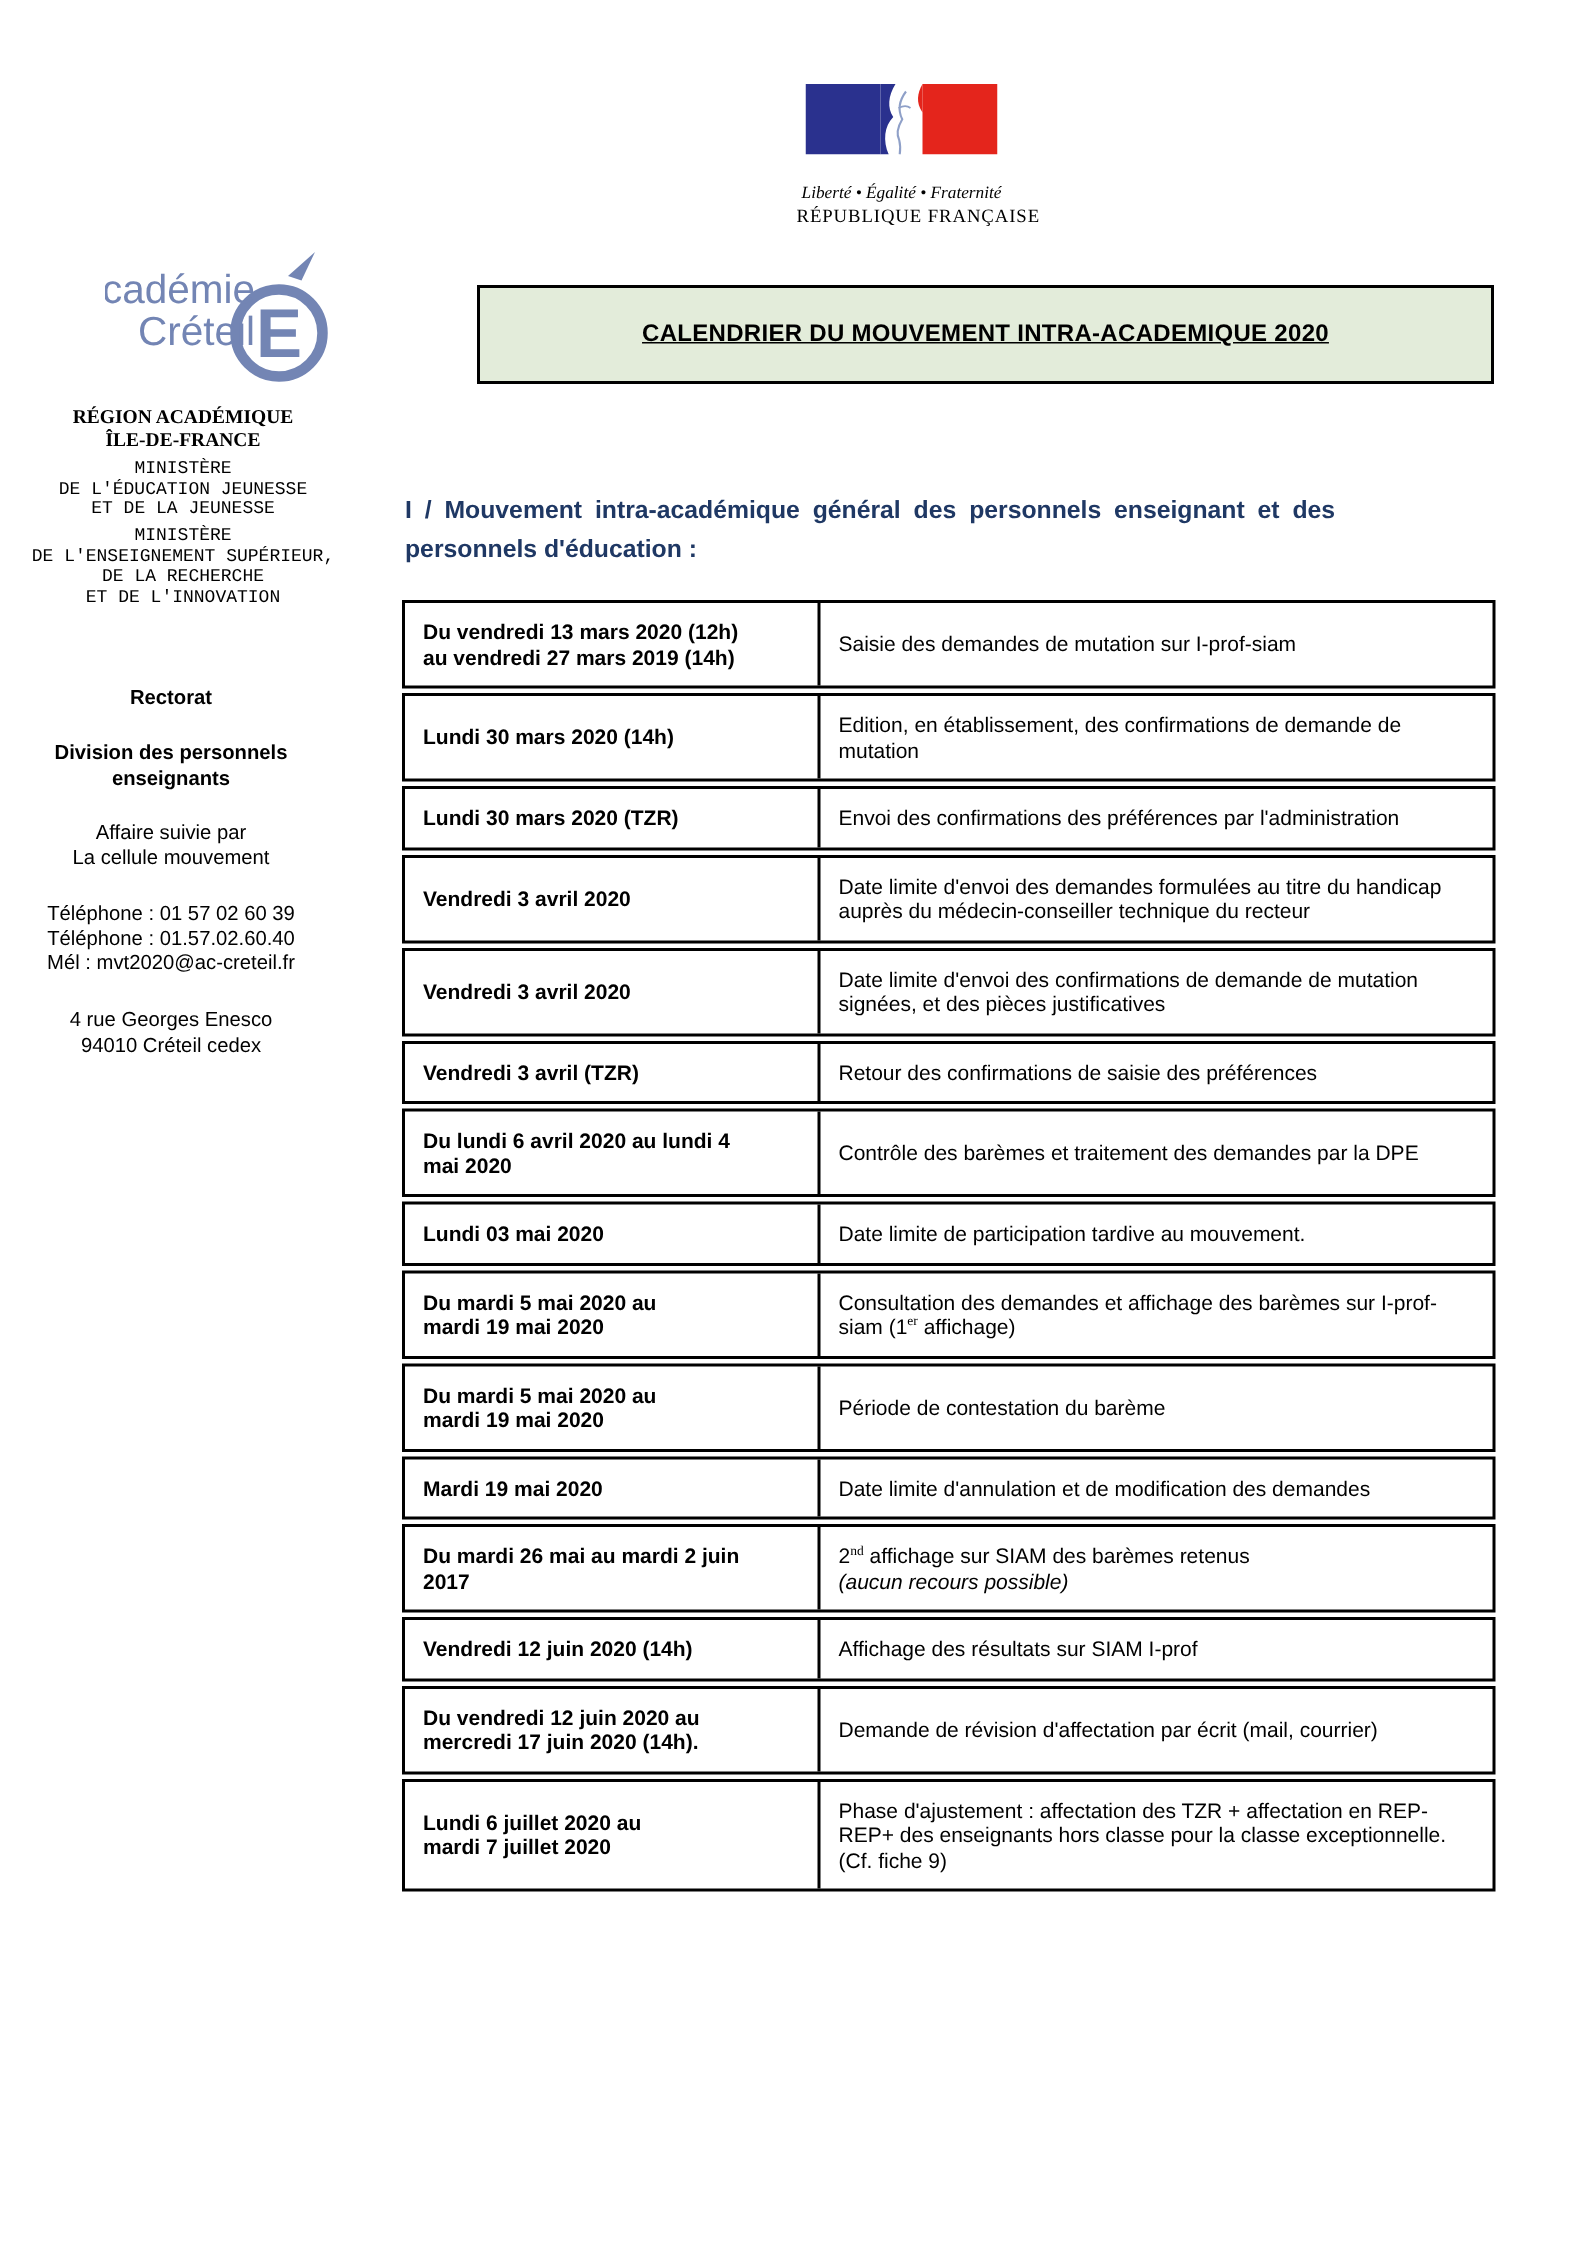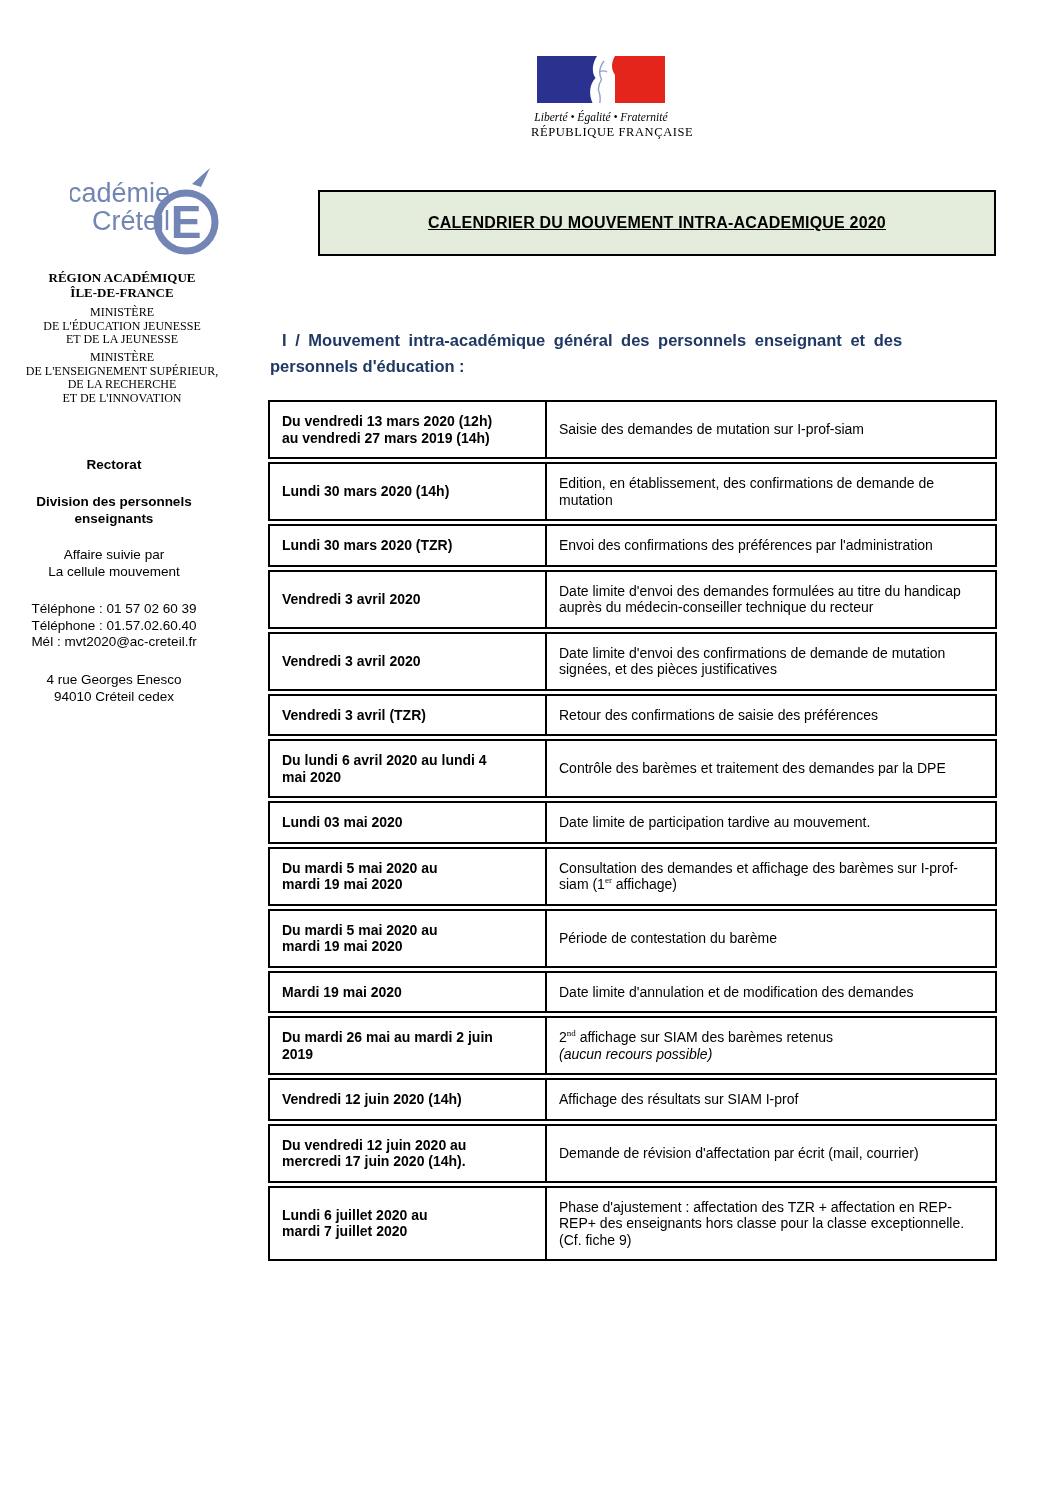--- a/index.html
+++ b/index.html
@@ -9,48 +9,48 @@
     --green:#e3ecda;
     --navy:#1f3864;
   }
   html,body{margin:0;padding:0;background:#fff;}
   .page{position:relative;width:1058px;height:1497px;background:#fff;overflow:hidden;
         font-family:"Liberation Sans",sans-serif;color:#000;}
 
   
   .marianne{position:absolute;left:531px;top:56px;width:140px;text-align:center;}
   .marianne svg{display:block;margin:0 auto;}
-  .motto{font-family:"Liberation Serif",serif;font-style:italic;font-size:11.5px;margin-top:8px;white-space:nowrap;}
+  .motto{font-family:"Liberation Serif",serif;font-style:italic;font-size:11.5px;margin-top:20px;white-space:nowrap;}
   .republique{font-family:"Liberation Serif",serif;font-size:12.5px;letter-spacing:0.6px;margin-top:2px;white-space:nowrap;}
 
   
   .academie-logo{position:absolute;left:70px;top:160px;}
   .region{position:absolute;left:12px;top:271px;width:220px;text-align:center;
           font-family:"Liberation Serif",serif;font-weight:bold;font-size:13px;line-height:14.5px;}
   .ministere{position:absolute;left:8px;width:228px;text-align:center;
-             font-family:Liberation Serif, serif;font-size:12px;line-height:13.5px;}
+             font-family:Liberation Mono, monospace;font-size:12px;line-height:13.5px;}
   .min1{top:306px;}
   .min2{top:351px;}
   .contact{position:absolute;left:18px;width:192px;text-align:center;font-size:13.5px;line-height:16.5px;}
   .bold{font-weight:bold;}
   .rectorat{top:457px;}
   .division{top:494px;}
   .affaire{top:547px;}
   .phones{top:601px;}
   .address{top:672px;}
 
   
   .header-box{position:absolute;left:318px;top:190px;width:678px;height:66px;box-sizing:border-box;
               background:var(--green);border:2px solid #000;display:flex;align-items:center;justify-content:center;}
   .header-title{font-weight:bold;font-size:16px;text-decoration:underline;letter-spacing:0.2px;}
 
   
   .heading{position:absolute;left:270px;top:327px;width:716px;color:var(--navy);
            font-weight:bold;font-size:16.5px;line-height:26px;}
-  .heading .l1{word-spacing:4px;margin-left:12px;}
+  .heading .l1{word-spacing:4px;}
 
   
   .cal-table{position:absolute;left:268px;top:400px;width:729px;}
   .trow{display:flex;border:2px solid #000;box-sizing:border-box;margin-bottom:3px;background:#fff;}
   .tdate{width:277px;box-sizing:border-box;border-right:2px solid #000;
          padding:11px 0 11px 12px;font-weight:bold;font-size:14px;line-height:16.5px;
          display:flex;flex-direction:column;justify-content:center;}
   .tdesc{flex:1;box-sizing:border-box;padding:11px 10px 11px 12px;font-size:14px;line-height:16.5px;
          display:flex;flex-direction:column;justify-content:center;}
   .tdesc sup{font-size:9px;line-height:0;font-family:Liberation Serif, serif;}
@@ -215,21 +215,21 @@
         <div class="tdate">
           <div>Mardi 19 mai 2020</div>
         </div>
         <div class="tdesc">
           <div><span>Date limite d'annulation et de modification des demandes</span></div>
         </div>
       </div>
       <div class="trow">
         <div class="tdate">
           <div>Du mardi 26 mai au mardi 2 juin</div>
-          <div>2019</div>
+          <div>2017</div>
         </div>
         <div class="tdesc">
           <div><span>2</span><sup>nd</sup><span> affichage sur SIAM des barèmes retenus</span><br><span class="it">(aucun recours possible)</span></div>
         </div>
       </div>
       <div class="trow">
         <div class="tdate">
           <div>Vendredi 12 juin 2020 (14h)</div>
         </div>
         <div class="tdesc">

